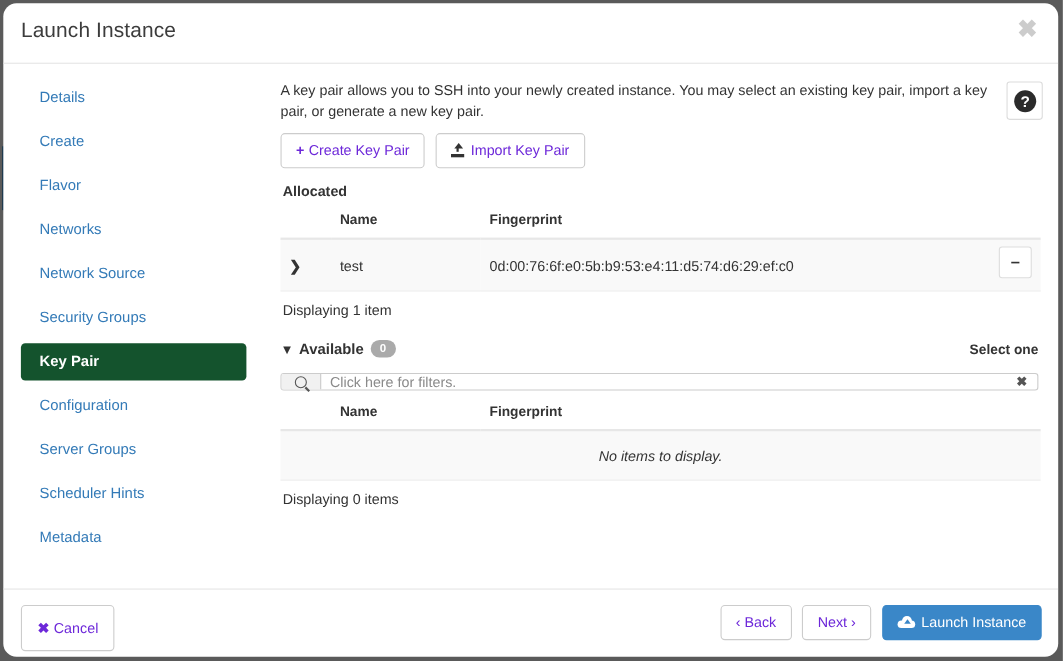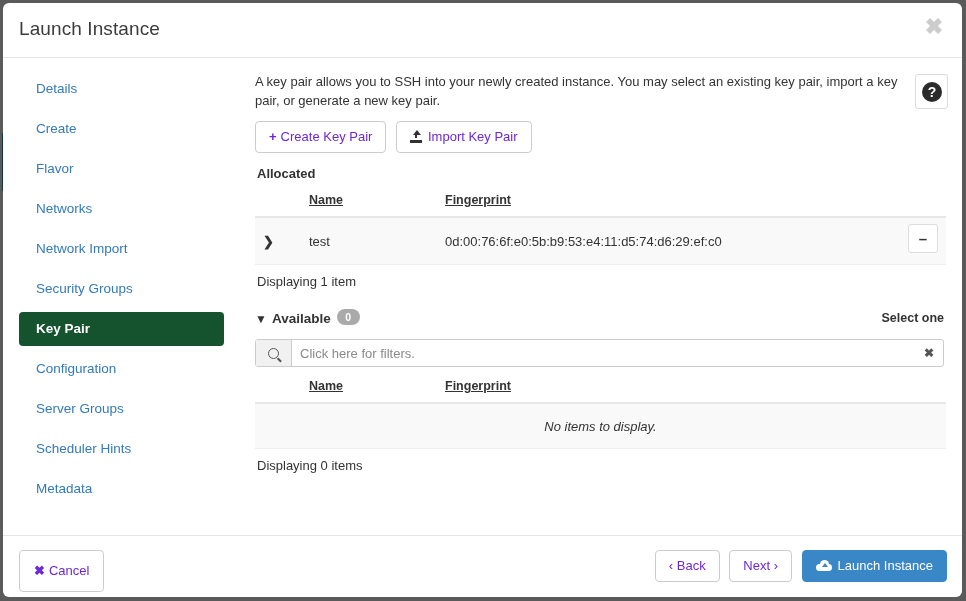--- a/index.html
+++ b/index.html
@@ -44,21 +44,21 @@
     overflow: hidden;
   }
 
   .modal {
     position: absolute;
     left: 3px;
     top: 3px;
     width: 959px;
     height: 594px;
     background: #ffffff;
-    border-radius: 6px;
+    border-radius: 12px;
     box-sizing: border-box;
     overflow: hidden;
   }
 
   
   .modal-header {
     position: relative;
     height: 55px;
     border-bottom: 1px solid #e5e5e5;
     box-sizing: border-box;
@@ -233,21 +233,20 @@
     width: 691px;
     table-layout: fixed;
   }
   .tbl th {
     text-align: left;
     font-size: 12.5px;
     font-weight: bold;
     color: #333;
     padding: 6px 8px 9px 8px;
     border-bottom: 2px solid #e7e7e7;
-    text-decoration: underline;
   }
   .tbl td {
     font-size: 13px;
     color: #333;
     padding: 11px 8px;
     background: #f9f9f9;
     border-bottom: 1px solid #eeeeee;
     height: 18px;
   }
   .col-expand { width: 30px; }
@@ -319,21 +318,21 @@
     right: 0;
     top: 2px;
     font-size: 12.5px;
     font-weight: bold;
     color: #333;
   }
 
   .filter-bar {
     position: relative;
     margin: 8px 18px 0 12px;
-    height: 28px;
+    height: 16px;
     border: 1px solid #cccccc;
     border-radius: 3px;
     background: #fff;
     box-sizing: border-box;
     display: flex;
     align-items: stretch;
   }
   .filter-icon-box {
     width: 35px;
     background: #f1f1f1;
@@ -463,21 +462,21 @@
     <div class="close-icon">✖</div>
   </div>
 
   <div class="modal-body">
 
     <div class="sidebar">
       <div class="nav-item">Details</div>
       <div class="nav-item">Create</div>
       <div class="nav-item">Flavor</div>
       <div class="nav-item">Networks</div>
-      <div class="nav-item">Network Import</div>
+      <div class="nav-item">Network Source</div>
       <div class="nav-item">Security Groups</div>
       <div class="nav-item active">Key Pair</div>
       <div class="nav-item">Configuration</div>
       <div class="nav-item">Server Groups</div>
       <div class="nav-item">Scheduler Hints</div>
       <div class="nav-item">Metadata</div>
     </div>
 
     <div class="main">
 

